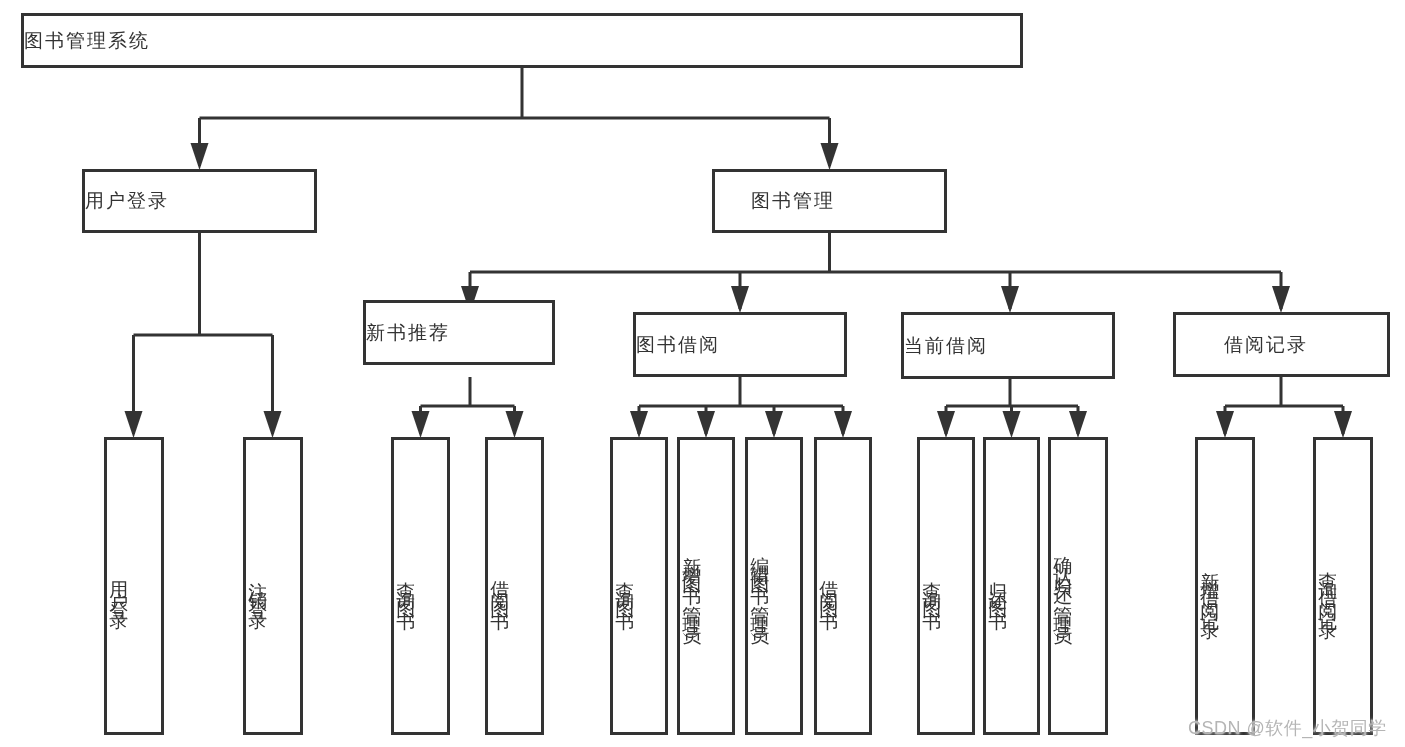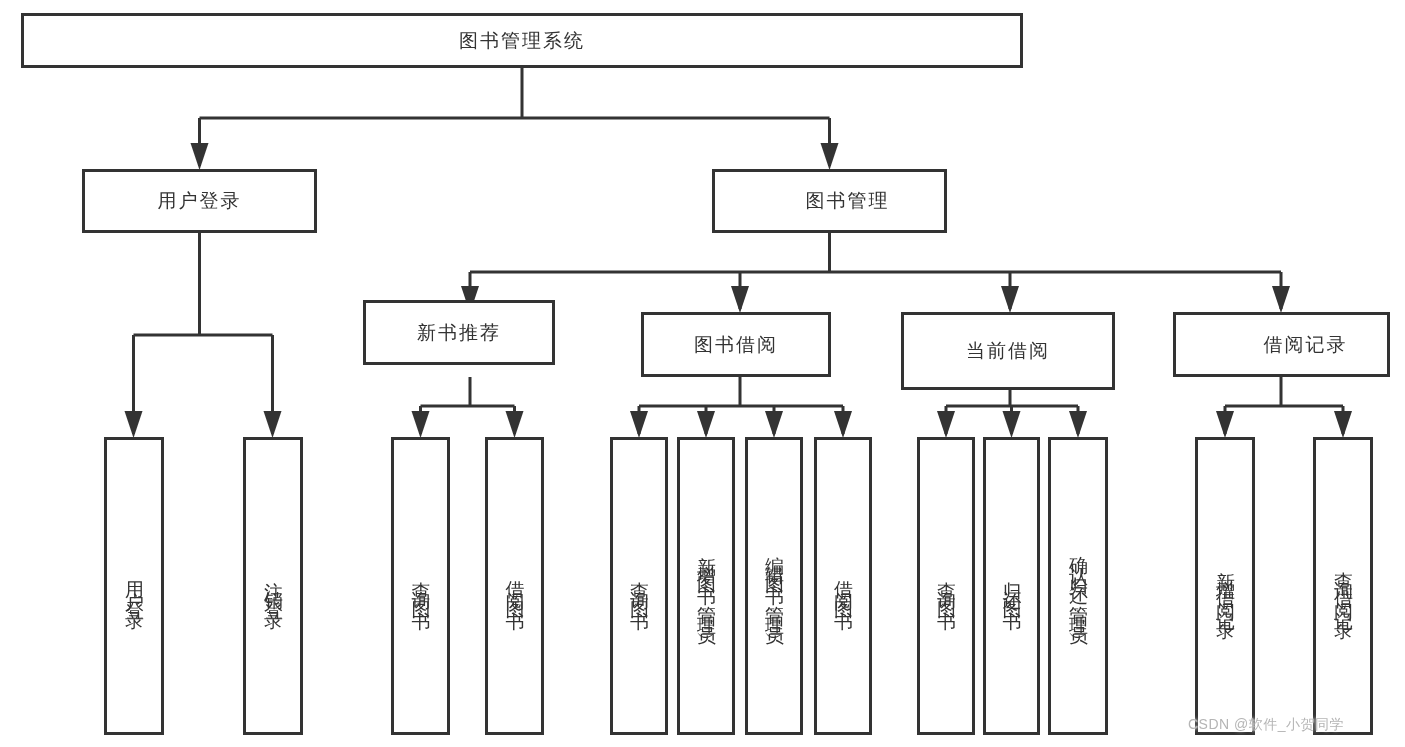--- a/index.html
+++ b/index.html
@@ -3,31 +3,31 @@
 <meta charset="utf-8">
 <style>
   html,body{margin:0;padding:0;background:#fff;}
   .stage{
     position:relative;width:1405px;height:747px;background:#ffffff;
     font-family:"Liberation Sans","DejaVu Sans",sans-serif;overflow:hidden;
   }
   .wires{position:absolute;left:0;top:0;z-index:0;}
   .node{
     position:absolute;box-sizing:border-box;border:3px solid #333333;background:#ffffff;
-    display:flex;align-items:center;justify-content:center;
+    display:flex;align-items:center;
     color:#333333;font-size:19px;letter-spacing:2px;z-index:1;white-space:nowrap;
   }
   .leaf{letter-spacing:0;}
   .leaf .vtext{
     writing-mode:vertical-rl;text-orientation:mixed;
     font-size:19px;letter-spacing:10px;line-height:1.2;white-space:nowrap;
   }
   .watermark{
     position:absolute;left:1188px;top:716px;z-index:5;
-    font-size:14px;letter-spacing:0.5px;color:#b5b5b5;white-space:nowrap;
+    font-size:18px;letter-spacing:0.5px;color:#b5b5b5;white-space:nowrap;
     text-shadow:0 0 2px #ffffff,0 0 4px #ffffff;
   }
 </style>
 </head>
 <body>
 
 <div class="stage">
 
   <svg class="wires" width="1405" height="747" viewBox="0 0 1405 747">
     <g stroke="#333333" stroke-width="3" fill="none">
@@ -76,24 +76,24 @@
   <div class="node" style="left:82px;top:169px;width:235px;height:64px;">
     <span>用户登录</span>
   </div>
   <div class="node" style="left:712px;top:169px;width:235px;height:64px;padding-left:36px;">
     <span>图书管理</span>
   </div>
 
   <div class="node" style="left:363px;top:300px;width:192px;height:65px;">
     <span>新书推荐</span>
   </div>
-  <div class="node" style="left:633px;top:312px;width:190px;height:65px;margin-left:8px;">
+  <div class="node" style="left:633px;top:312px;width:214px;height:65px;">
     <span>图书借阅</span>
   </div>
-  <div class="node" style="left:901px;top:312px;width:214px;height:78px;">
+  <div class="node" style="left:901px;top:312px;width:214px;height:67px;">
     <span>当前借阅</span>
   </div>
   <div class="node" style="left:1173px;top:312px;width:217px;height:65px;padding-left:48px;">
     <span>借阅记录</span>
   </div>
 
   <div class="node leaf" style="left:104px;top:437px;width:60px;height:298px;">
     <span class="vtext">用户登录</span>
   </div>
   <div class="node leaf" style="left:243px;top:437px;width:60px;height:298px;">

